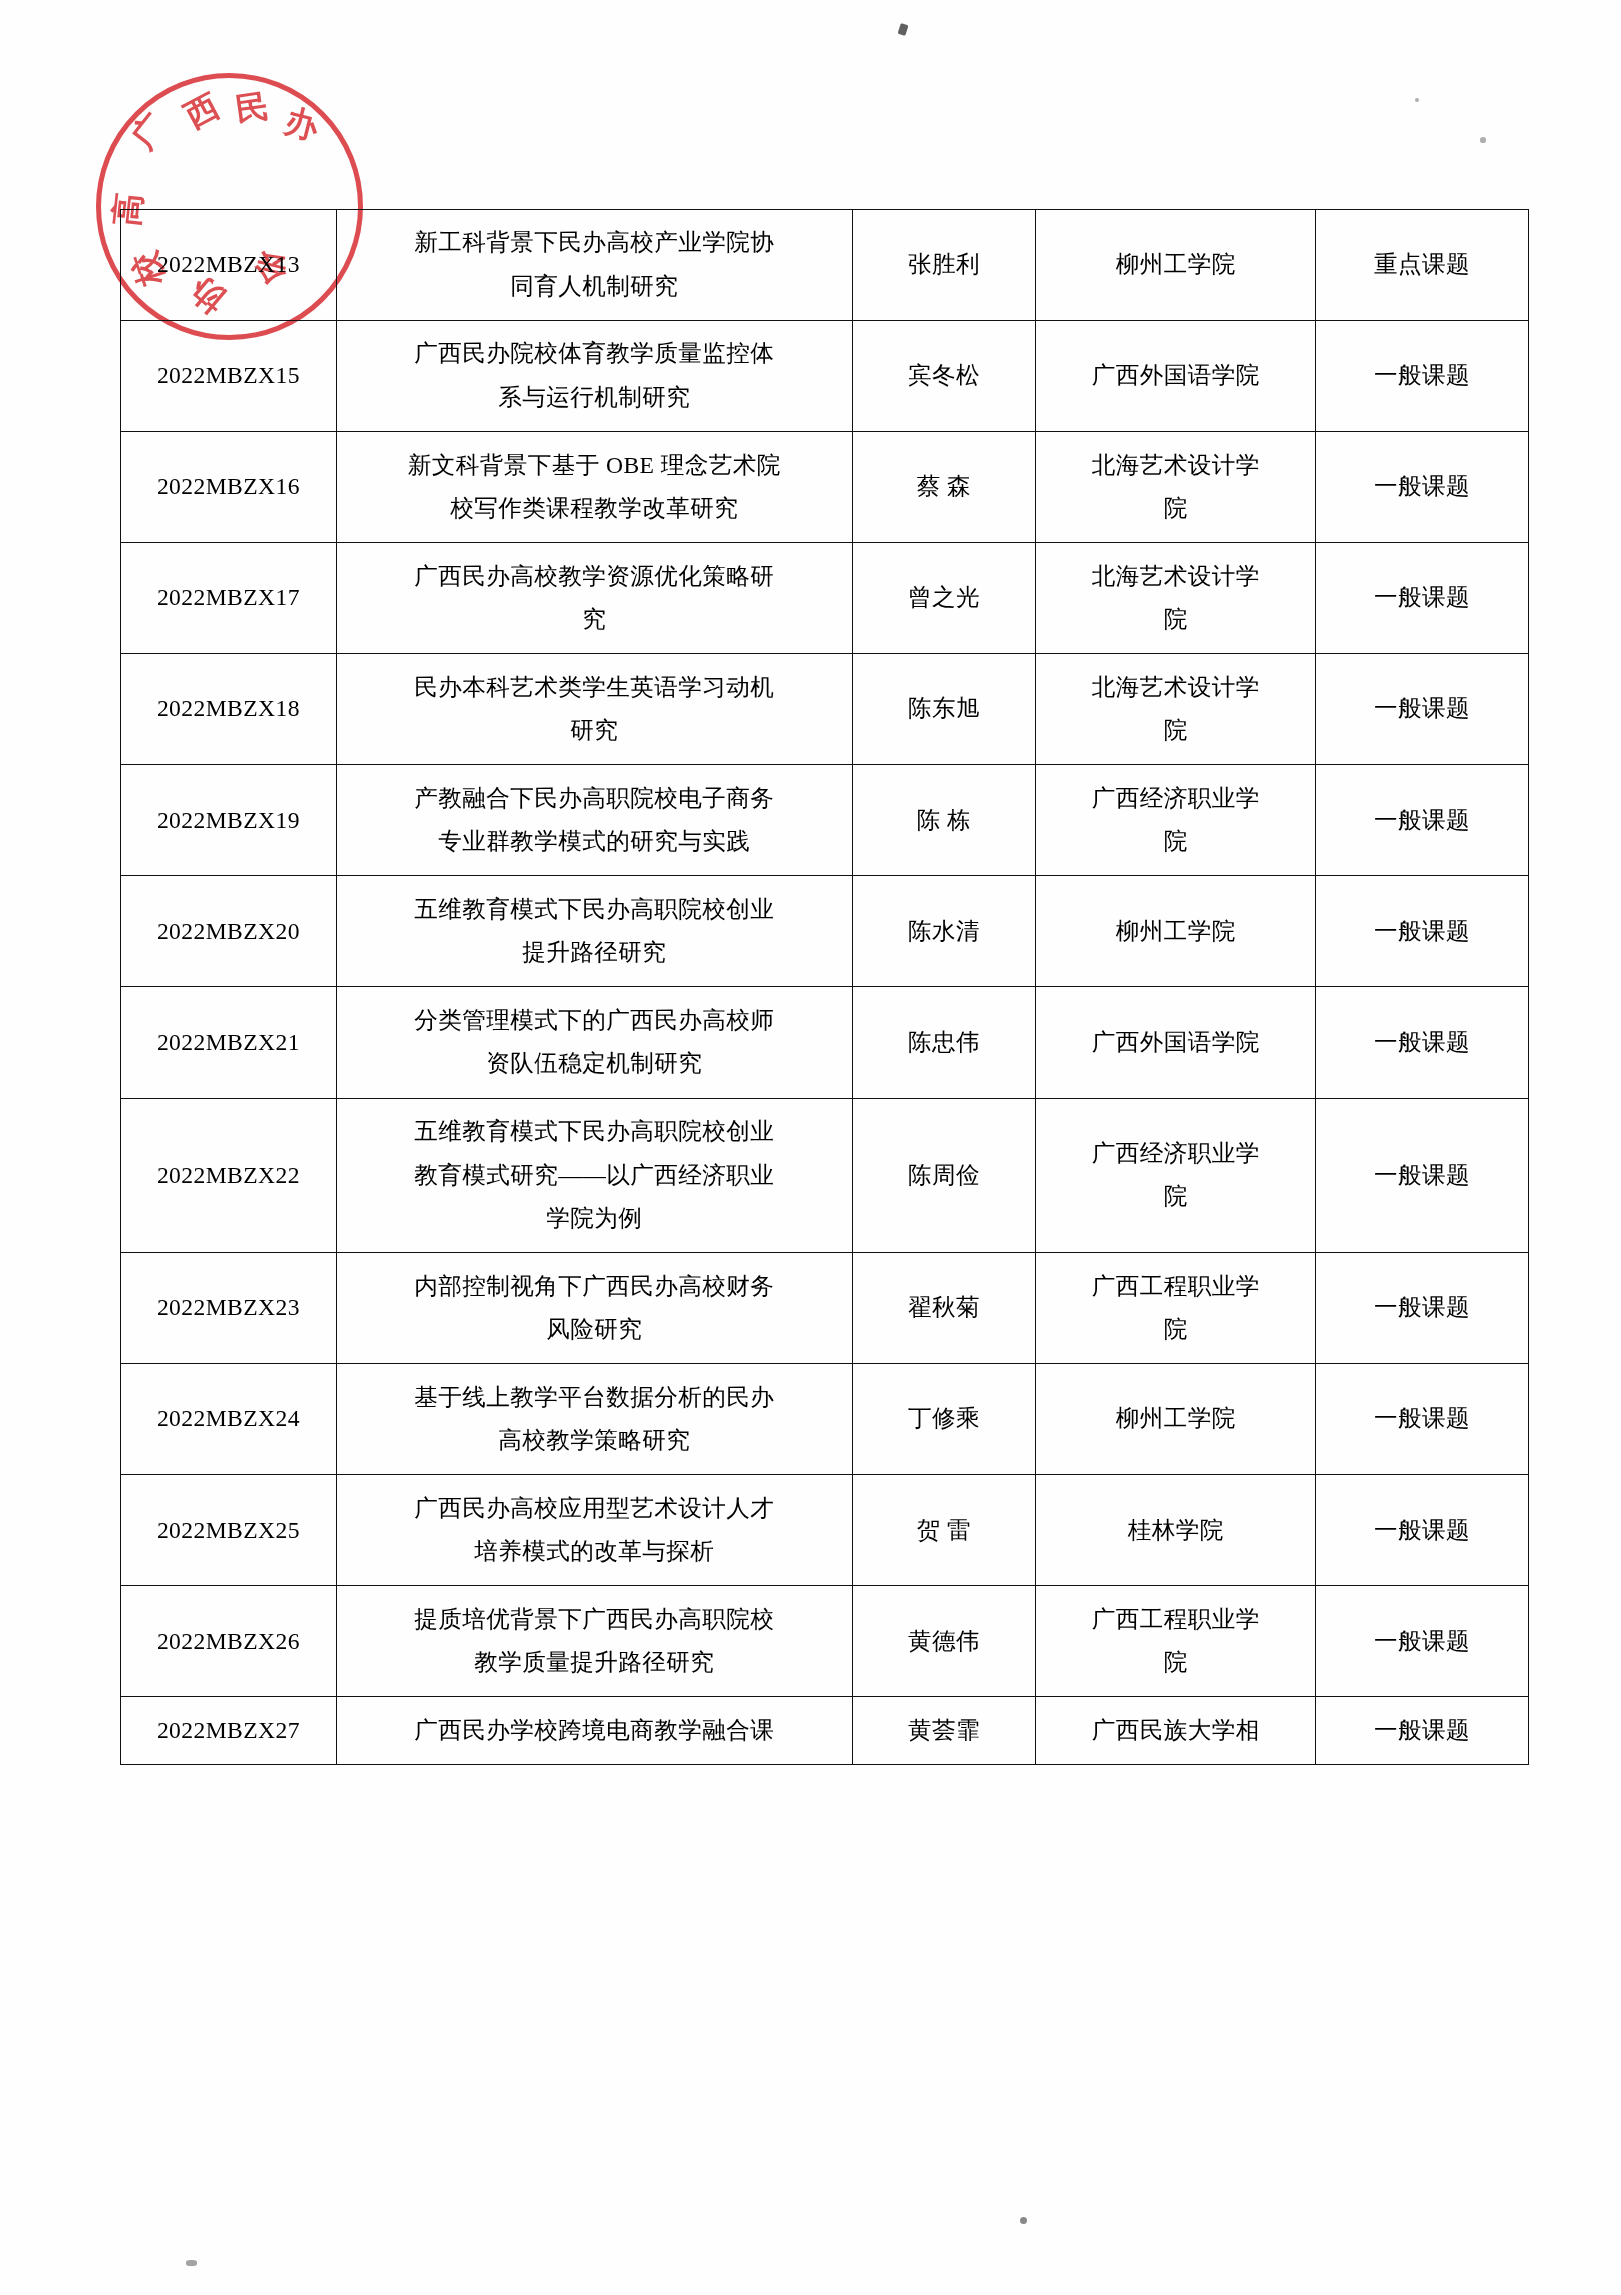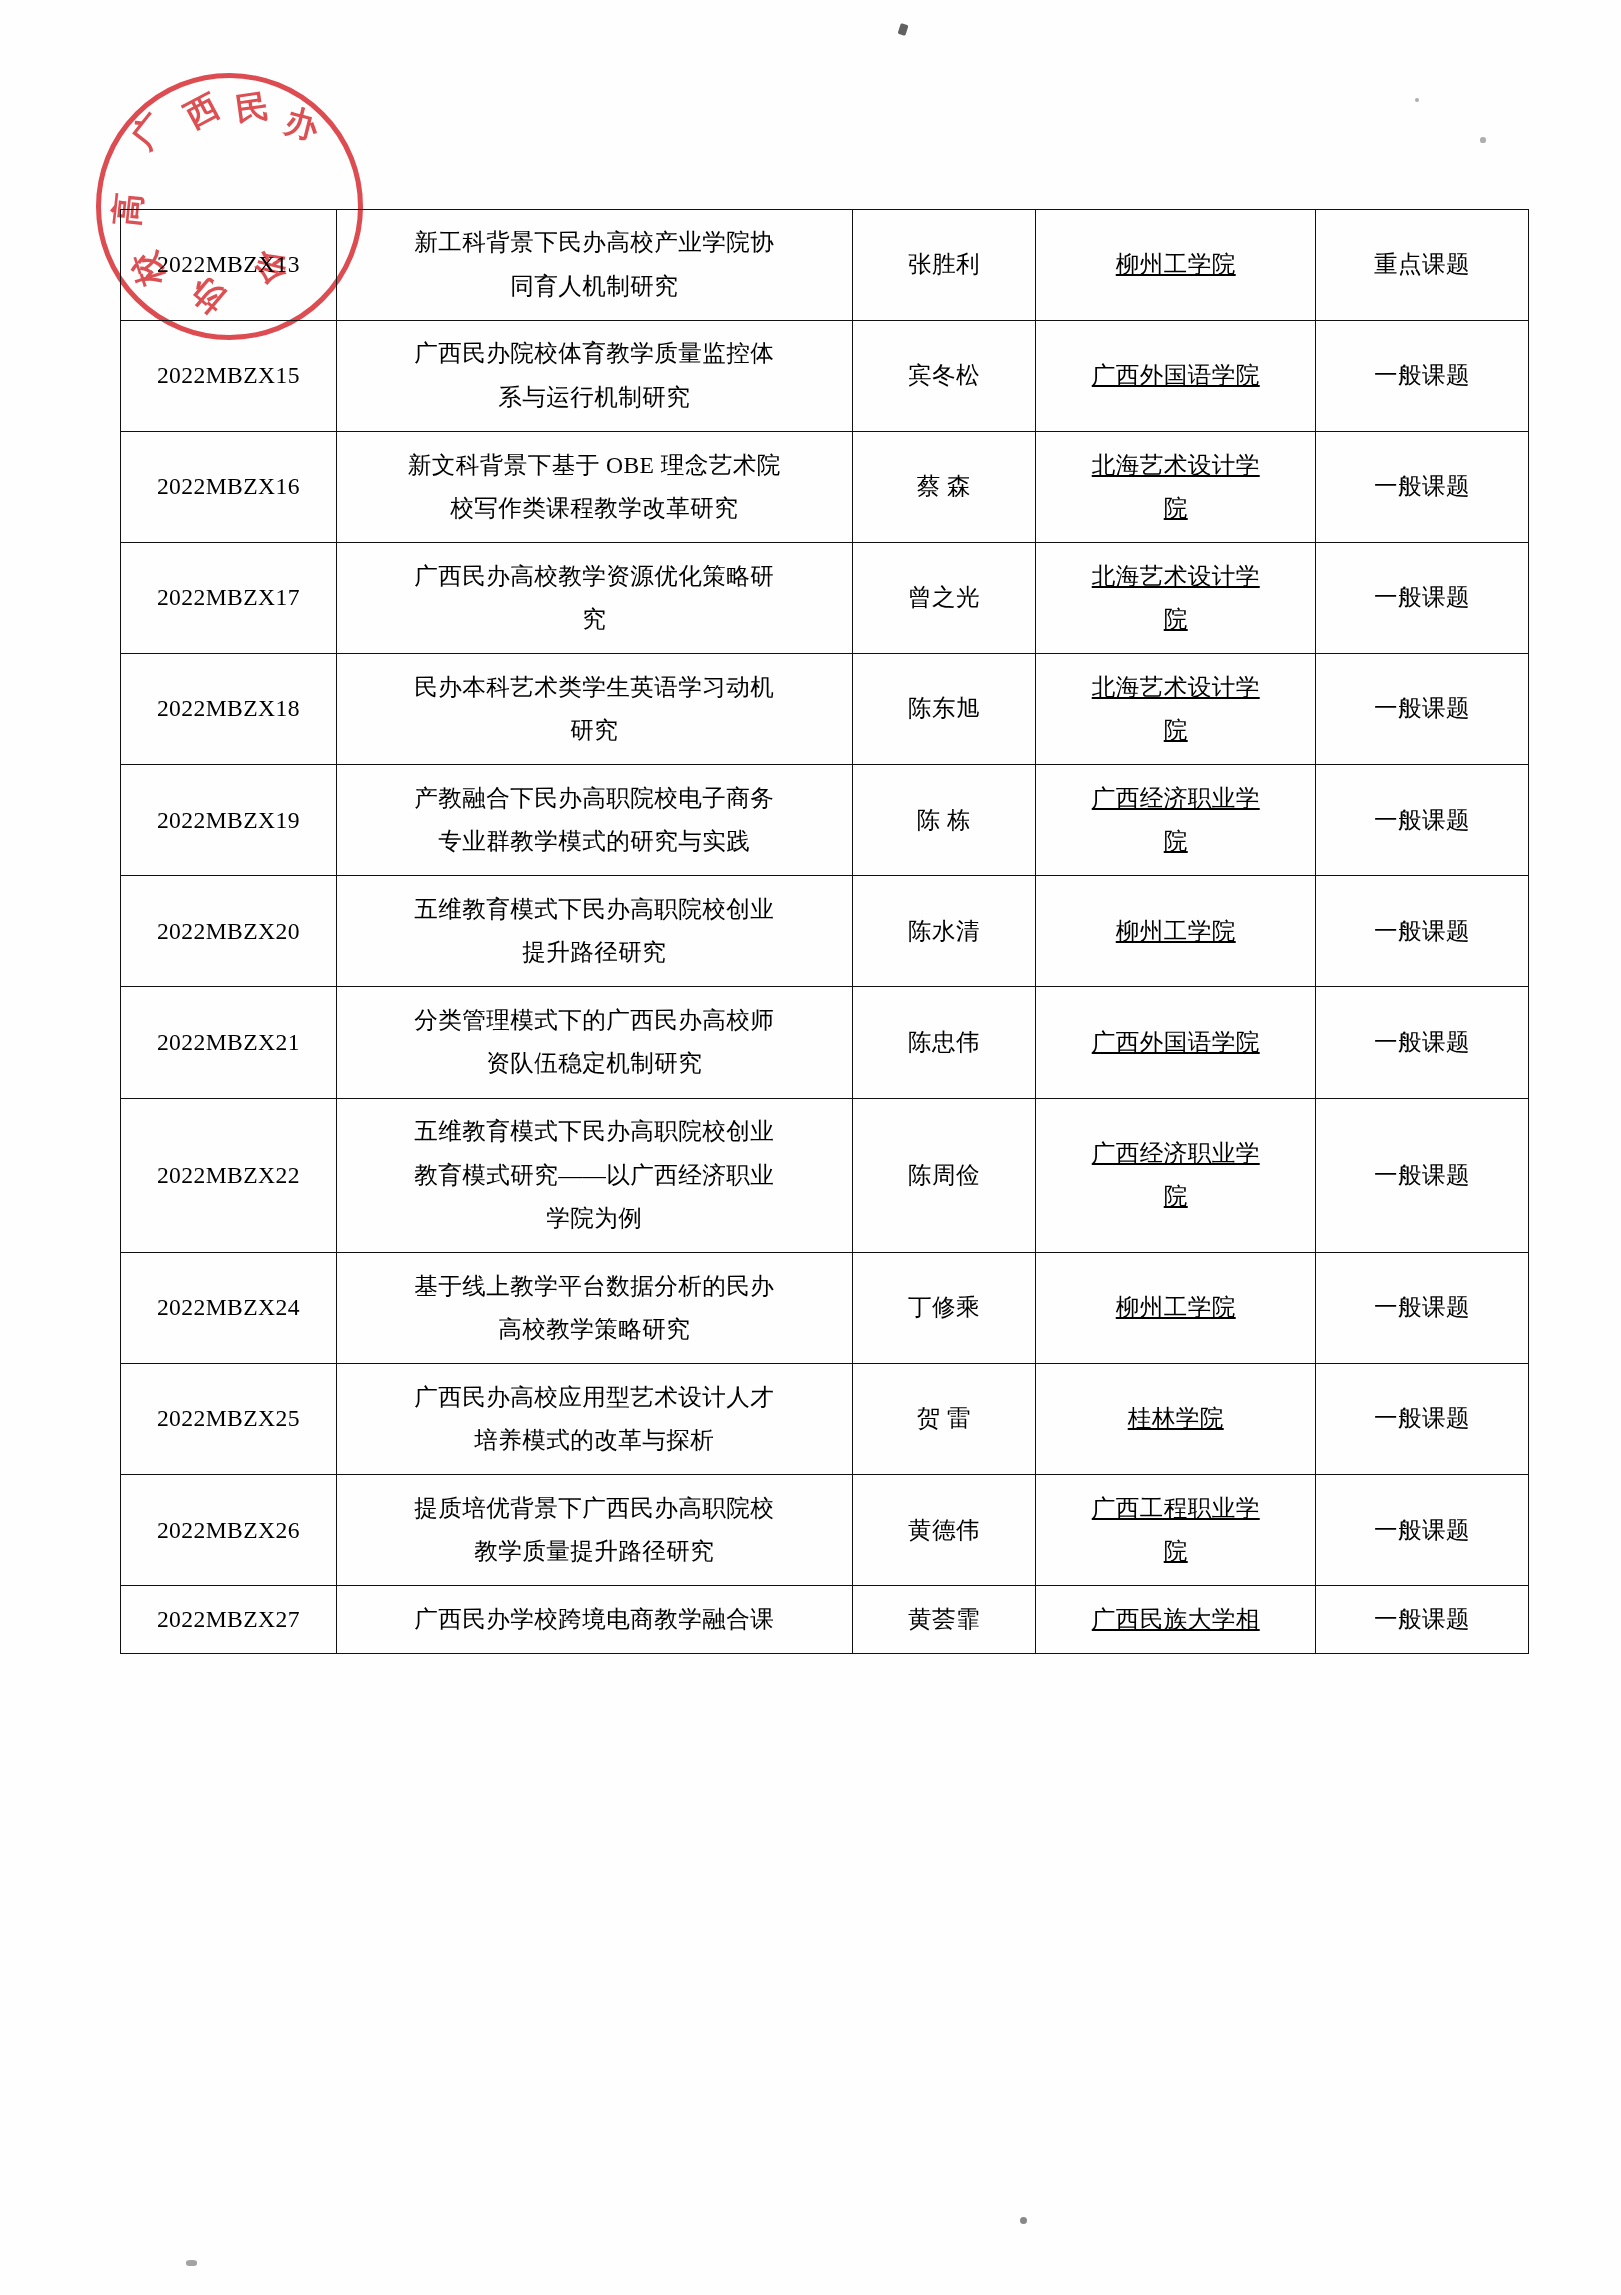--- a/index.html
+++ b/index.html
@@ -92,21 +92,20 @@
     padding-right: 18px;
     text-align: center;
   }
   td.col-person {
     width: 173px;
     letter-spacing: 1.6px;
     margin-left: 8px;
   }
   td.col-org {
     width: 269px;
-    text-decoration: underline;
   }
   td.col-type {
     width: 202px;
   }
   .title-line {
     display: block;
   }
 
   
   .seal {
@@ -279,20 +278,33 @@
           <span class="title-line">学院为例</span>
         </td>
         <td class="col-person">陈周俭</td>
         <td class="col-org">
           <span class="title-line">广西经济职业学</span>
           <span class="title-line">院</span>
         </td>
         <td class="col-type">一般课题</td>
       </tr>
 
+      <tr>
+        <td class="col-code">2022MBZX23</td>
+        <td class="col-title">
+          <span class="title-line">内部控制视角下广西民办高校财务</span>
+          <span class="title-line">风险研究</span>
+        </td>
+        <td class="col-person">翟秋菊</td>
+        <td class="col-org">
+          <span class="title-line">广西工程职业学</span>
+          <span class="title-line">院</span>
+        </td>
+        <td class="col-type">一般课题</td>
+      </tr>
 
       <tr>
         <td class="col-code">2022MBZX24</td>
         <td class="col-title">
           <span class="title-line">基于线上教学平台数据分析的民办</span>
           <span class="title-line">高校教学策略研究</span>
         </td>
         <td class="col-person">丁修乘</td>
         <td class="col-org">
           <span class="title-line">柳州工学院</span>

